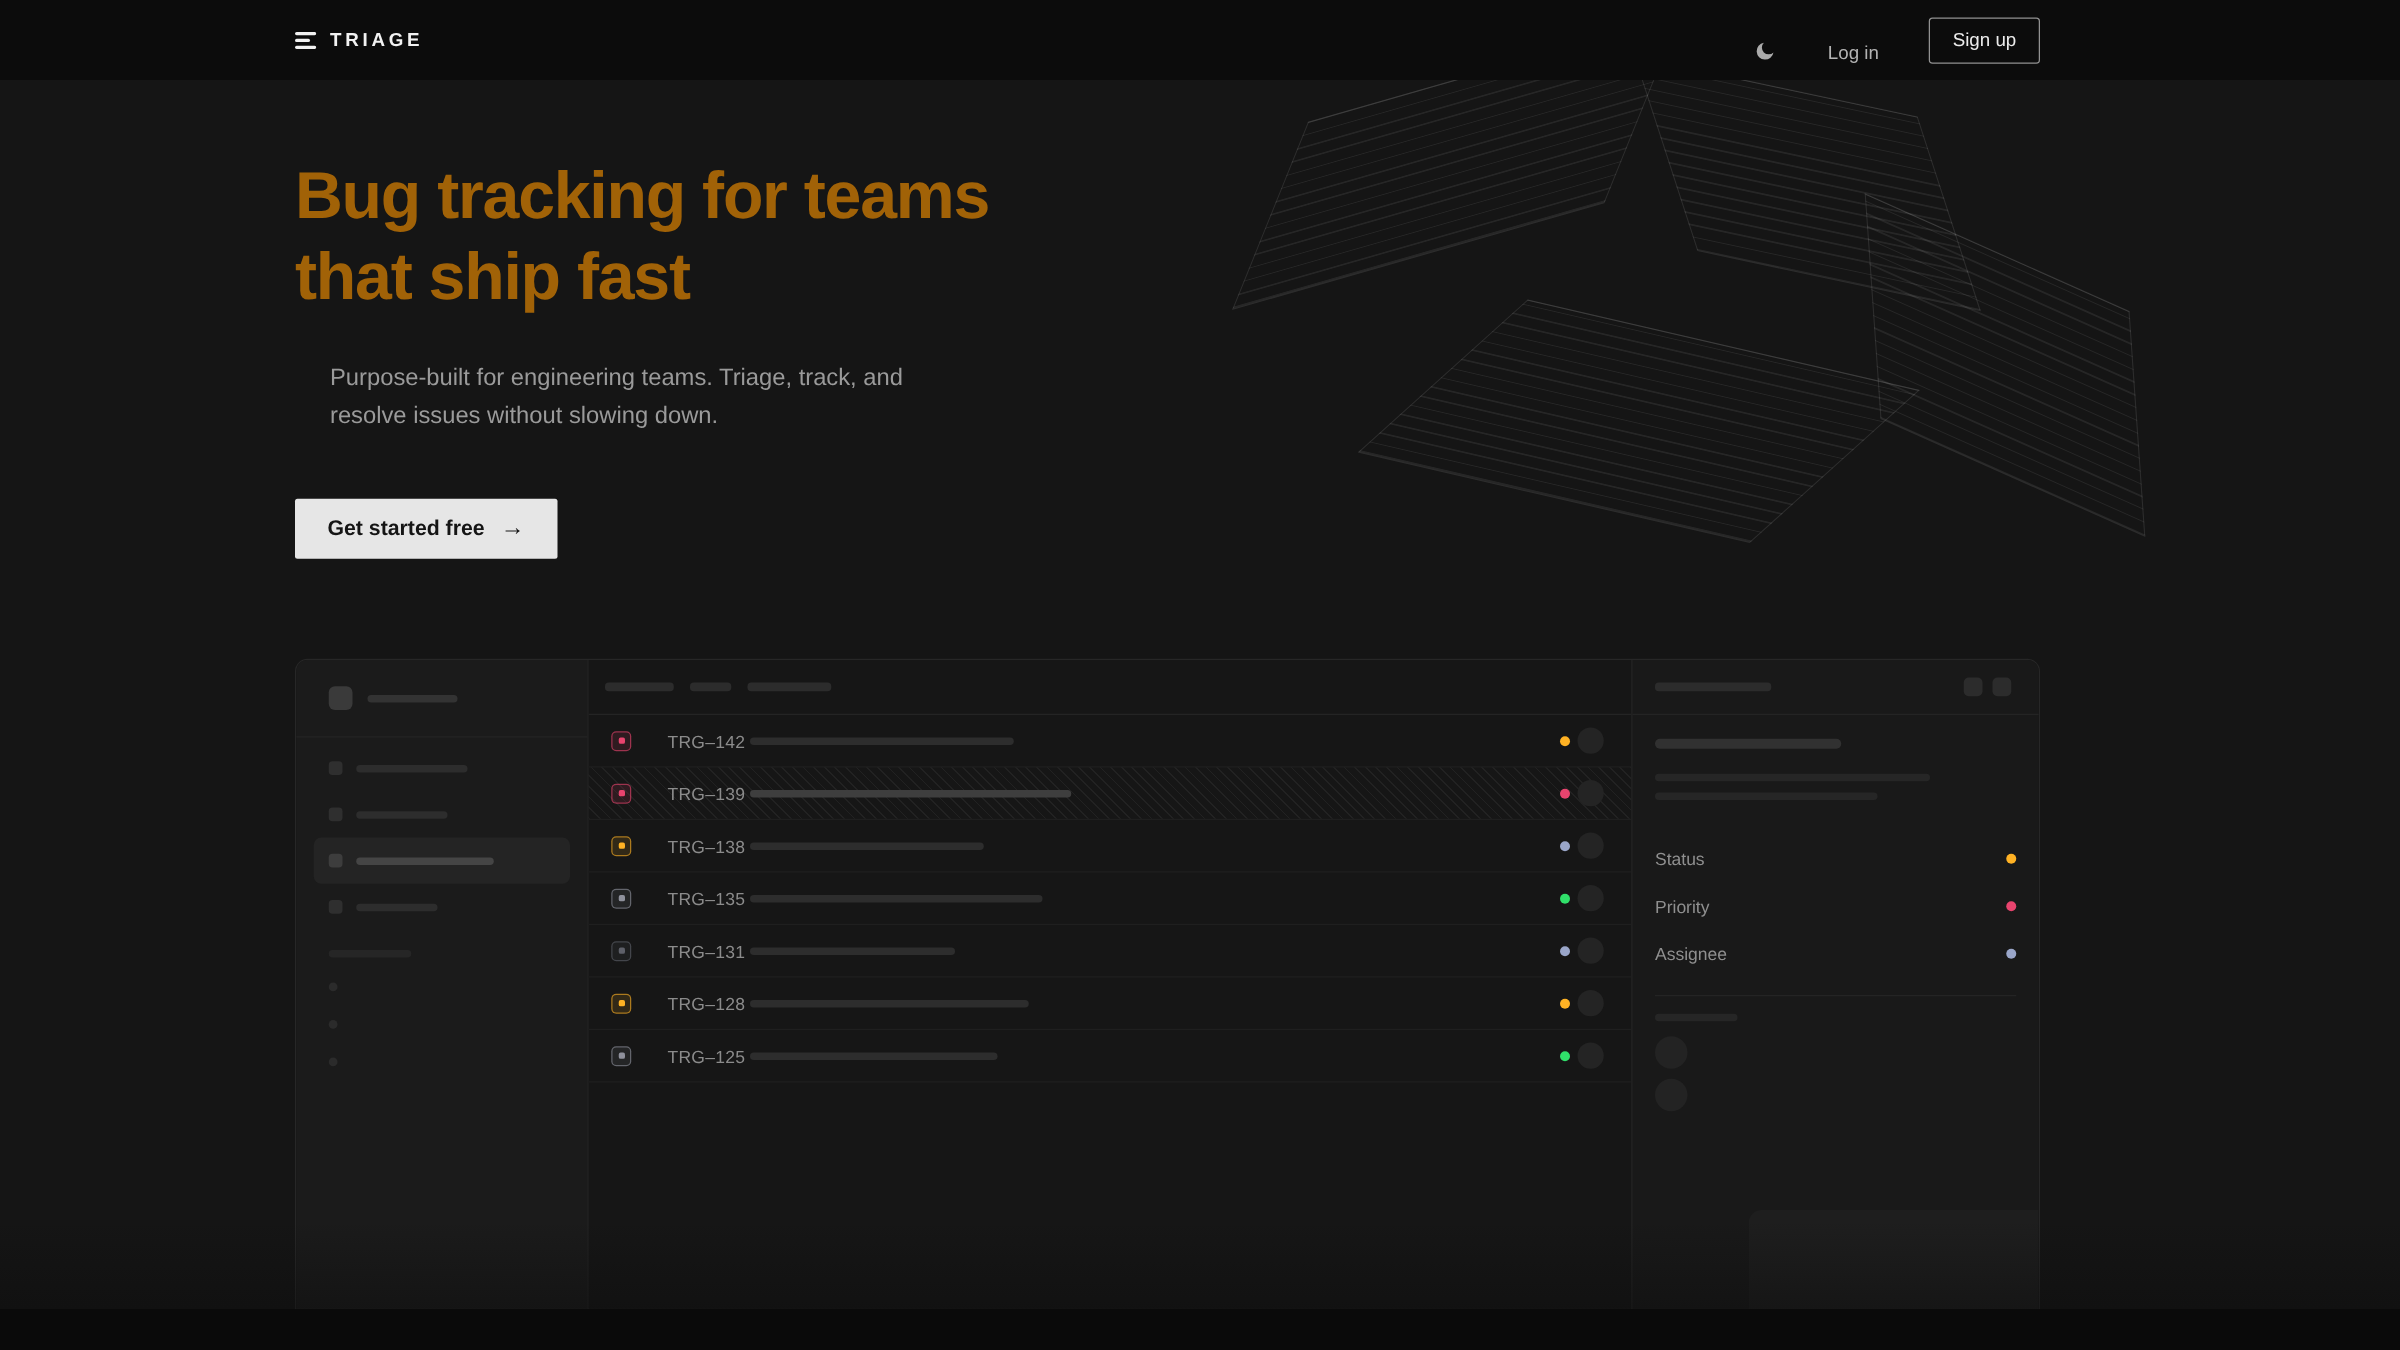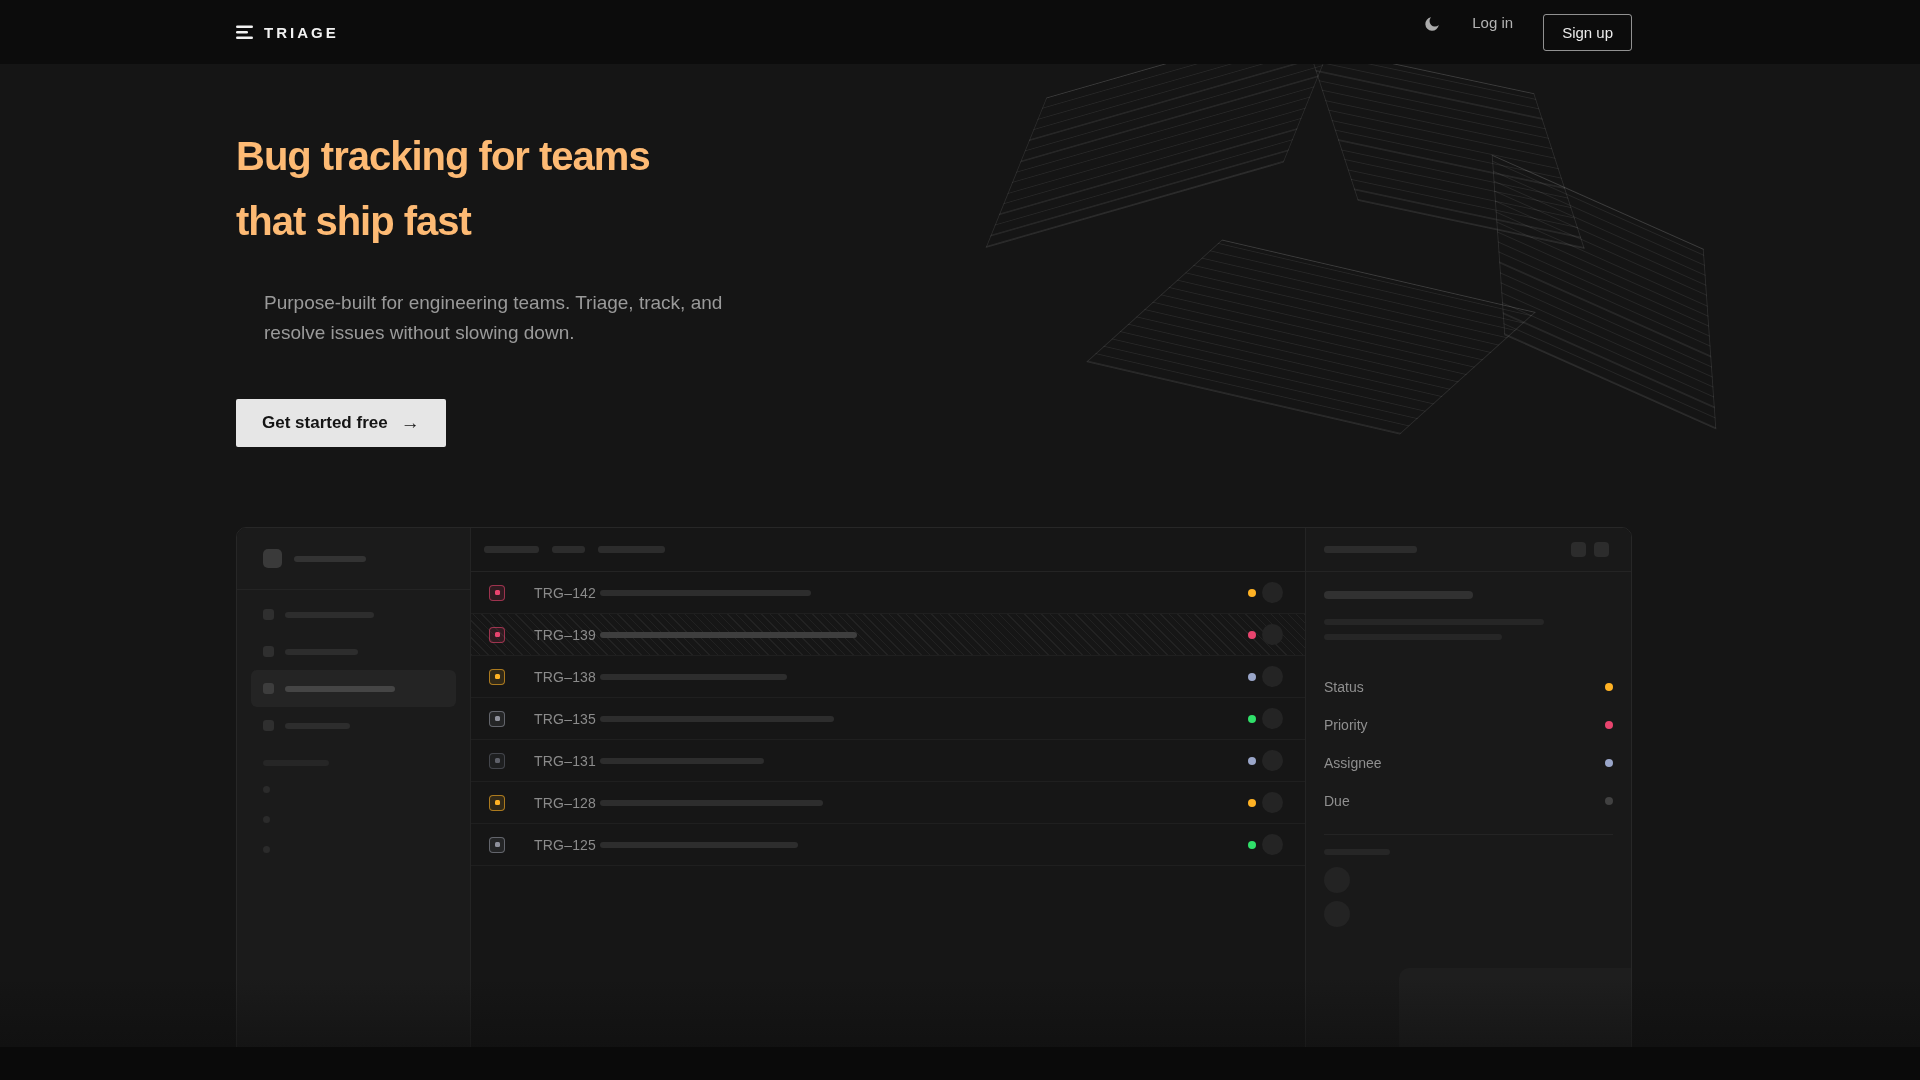--- a/index.html
+++ b/index.html
@@ -13,34 +13,34 @@
 
   
   .nav {
     position:relative; z-index:5;
     height:64px; background:#0c0c0c;
     display:flex; align-items:center; justify-content:space-between;
     padding:0 288px 0 236px;
   }
   .brand { display:flex; align-items:center; gap:11px; cursor:pointer; }
   .brand-text { font-size:15px; font-weight:bold; letter-spacing:3px; color:#f2f2f2; }
-  .nav-right { display:flex; align-items:flex-start; gap:30px; }
+  .nav-right { display:flex; align-items:flex-end; gap:40px; }
   .icon-btn { width:20px; height:20px; display:flex; align-items:center; justify-content:center; cursor:pointer; }
   .nav-link { font-size:15px; color:#b3b3b3; cursor:pointer; }
   .btn-outline {
     font-size:15px; color:#ececec; background:transparent;
     border:1px solid rgba(255,255,255,0.55); border-radius:3px;
     padding:9px 18px; cursor:pointer; font-family:inherit;
   }
 
   
   .hero { position:relative; height:983px; background:#151515; overflow:hidden; padding-top:60px; }
   .container { width:1396px; margin-left:236px; position:relative; z-index:2; }
 
-  .hero-title { font-size:40px; line-height:65px; font-weight:600; letter-spacing:-1px; color:#fdba74; }
+  .hero-title { font-size:53px; line-height:65px; font-weight:600; letter-spacing:-1px; color:#a16207; }
   .hero-title span { display:block; }
   .hero-sub { margin-top:34px; font-size:19px; line-height:30px; color:#9a9a9a;margin-left:28px; }
   .hero-sub span { display:block; }
   .btn-cta {
     margin-top:51px; display:inline-flex; align-items:center; gap:13px;
     height:48px; padding:0 26px; background:#e6e6e6; color:#151515;
     border:none; border-radius:2px; font-size:17px; font-weight:600;
     font-family:inherit; cursor:pointer;
   }
   .btn-cta .arrow { font-size:19px; font-weight:400; }
@@ -324,24 +324,20 @@
   <div class="prop-row">
     <span class="prop-label">Priority</span>
     <span class="prop-dot" style="background: rgb(232, 68, 110);"></span>
   </div>
 
   <div class="prop-row">
     <span class="prop-label">Assignee</span>
     <span class="prop-dot" style="background: rgb(154, 166, 201);"></span>
   </div>
 
-  <div class="prop-row">
-    <span class="prop-label">Due</span>
-    <span class="prop-dot" style="background: rgb(65, 65, 65);"></span>
-  </div>
 </div>
           <div class="pn-divider"></div>
           <span class="skel pn-foot-skel" id="pn-foot-skel" style="width: 66px;"></span>
           <div class="pn-avatars" id="pn-avatars">
               <span class="pn-avatar"></span>
               <span class="pn-avatar"></span>
             </div>
         </div>
         <div class="pn-corner"></div>
       </div>

